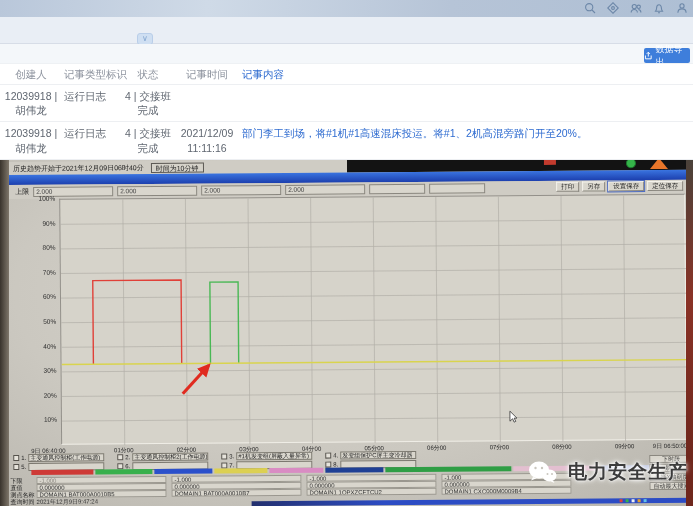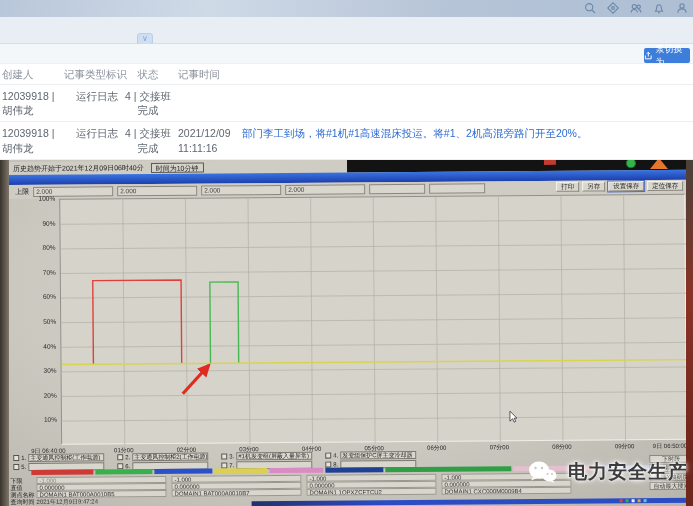--- a/index.html
+++ b/index.html
@@ -16,24 +16,24 @@
   .chevron-btn{position:absolute;top:33px;left:137px;width:16px;height:12px;background:#cfdff2;
     border:1px solid #b9cee9;border-radius:3px;color:#85a7d1;font-size:8px;line-height:9px;text-align:center}
   .belt{position:absolute;top:44px;left:0;width:693px;height:19px;background:#f4f7fa}
   .export-btn{position:absolute;top:48px;left:644px;width:46px;height:15px;background:#3e7edb;border-radius:2px;
     color:#fff;font-size:9px;display:flex;align-items:center;justify-content:center;gap:3px;cursor:pointer}
 
   
   .logtable{position:absolute;top:63px;left:0;width:693px;background:#fff;font-size:10.5px;color:#5f6670}
   .trow{display:flex;border-bottom:1px solid #edeff2}
   .thead{color:#8d939e;height:22px;align-items:center;border-top:1px solid #eef1f4}
-  .c1{width:62px;padding:4px 2px}
-  .c2{width:58px;text-align:right;padding:4px 2px}
+  .c1{width:62px;text-align:center;padding:4px 2px}
+  .c2{width:58px;text-align:left;padding:4px 2px}
   .c3{width:56px;text-align:center;padding:4px 1px}
-  .c4{width:62px;text-align:left;padding:4px 2px}
+  .c4{width:62px;text-align:center;padding:4px 2px}
   .c5{flex:1;text-align:left;padding:4px 10px 4px 4px}
   .thead .c1,.thead .c2,.thead .c3,.thead .c4,.thead .c5{padding-top:0;padding-bottom:0;white-space:nowrap}
   .trow .c5{color:#2e6bd0}
   .trow div{line-height:1.35}
 
   
   .photo{position:absolute;top:160px;left:0;width:693px;height:346px;overflow:hidden;
     background:radial-gradient(ellipse at 45% 38%,#d7d4cc 0%,#cbc8c0 55%,#b7b4ac 100%)}
   .bezel-l{position:absolute;left:0;top:0;width:9px;height:346px;background:linear-gradient(90deg,#39332c,#7e766a)}
   .bezel-r{position:absolute;right:0;top:0;width:7px;height:346px;background:linear-gradient(180deg,#4a423a,#8a3226 40%,#6f271d 85%)}
@@ -110,29 +110,30 @@
   <div class="subarea"></div>
   <div class="divider"></div>
   <div class="chevron-btn"><span>∨</span></div>
   <div class="belt"></div>
   <div class="export-btn">
     <svg width="9" height="9" viewBox="0 0 9 9" fill="none" stroke="#fff" stroke-width="1">
         <path d="M1.5 4.5v3.5h6V4.5"></path>
         <line x1="4.5" y1="1.2" x2="4.5" y2="5.6"></line>
         <path d="M2.8 2.8L4.5 1.1l1.7 1.7"></path>
       </svg>
-    <span>泵切换为</span>
+    <span>数据导出</span>
   </div>
 
   <div class="logtable">
     <div class="trow thead">
       <div class="c1">创建人</div>
       <div class="c2">记事类型标识</div>
       <div class="c3">状态</div>
       <div class="c4">记事时间</div>
+      <div class="c5">记事内容</div>
     </div>
     <div class="trow">
       <div class="c1">12039918 | 胡伟龙</div>
       <div class="c2">运行日志</div>
       <div class="c3">4 | 交接班完成</div>
     </div>
     <div class="trow">
       <div class="c1">12039918 | 胡伟龙</div>
       <div class="c2">运行日志</div>
       <div class="c3">4 | 交接班完成</div>

